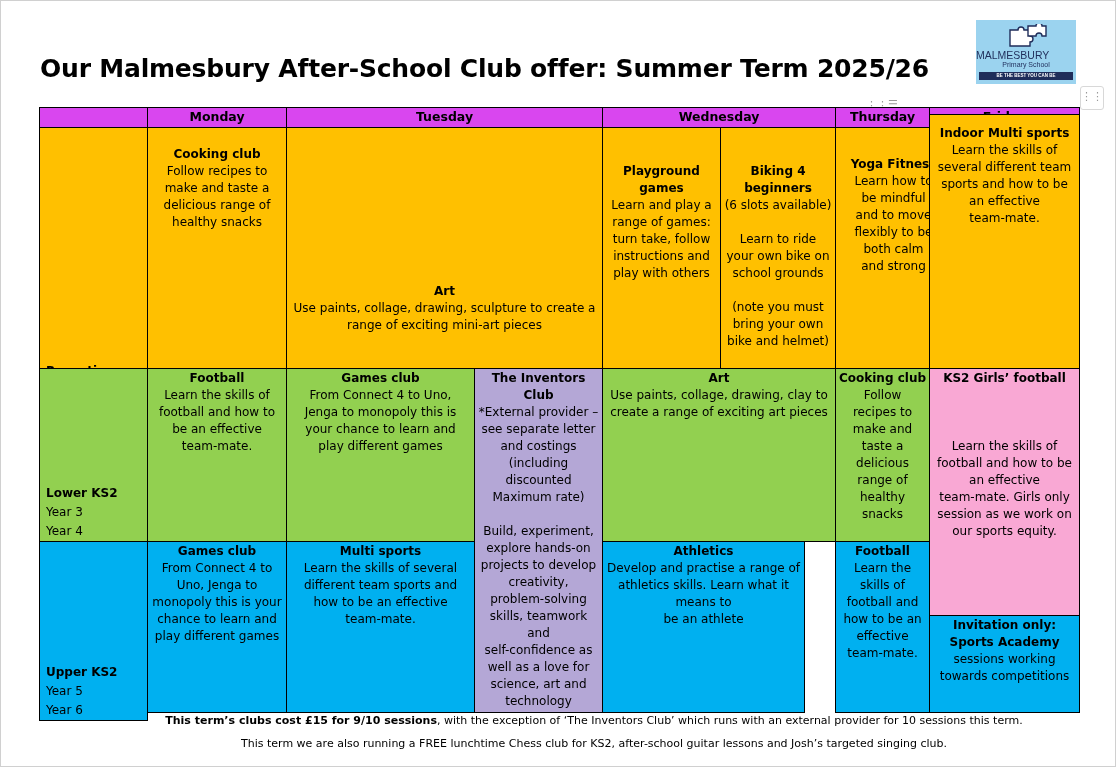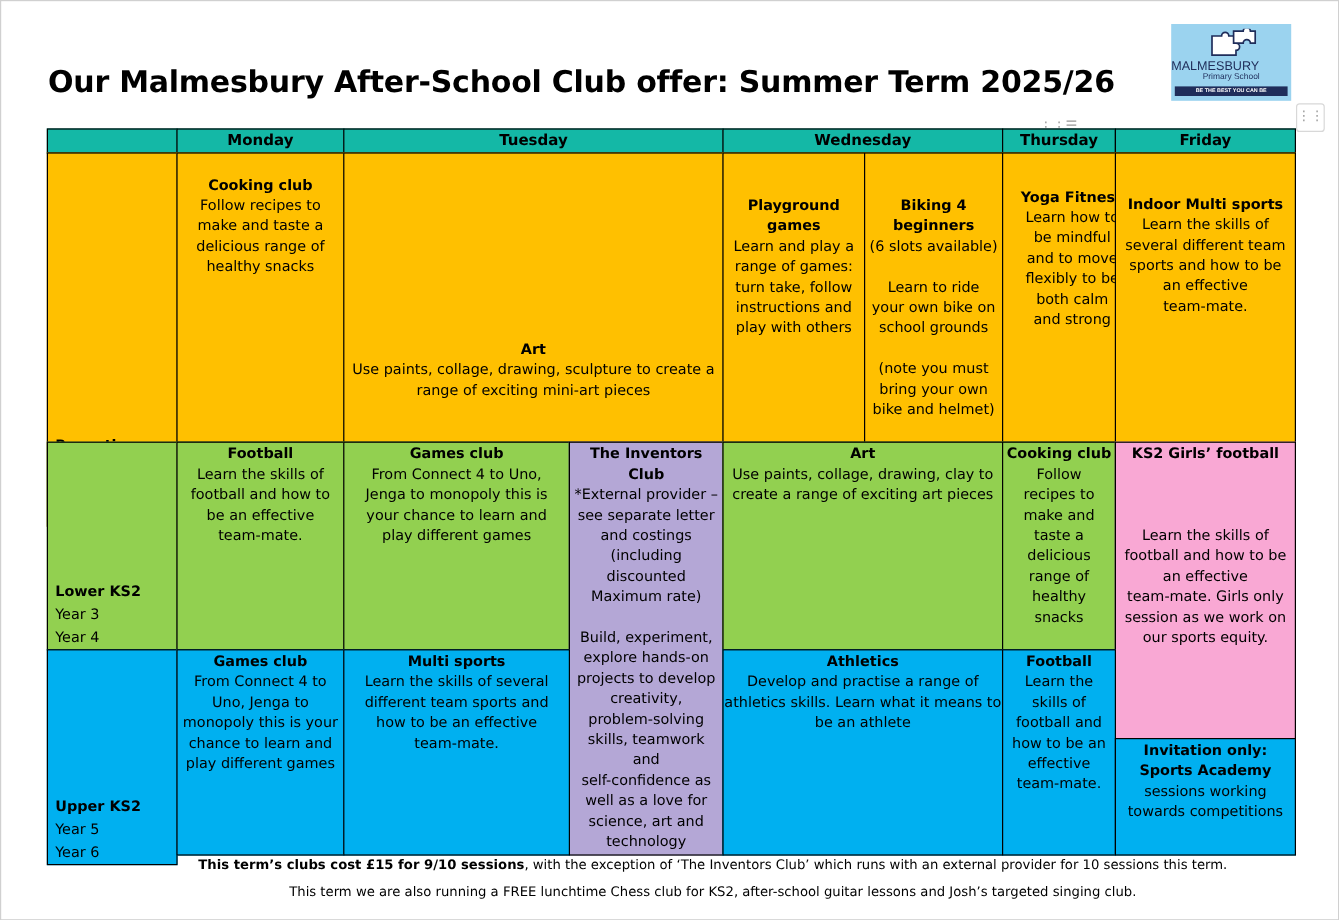--- a/index.html
+++ b/index.html
@@ -10,21 +10,21 @@
   .logo { position:absolute; left:976px; top:20px; width:100px; height:64px; background:#9bd3ef; }
   .logo .puzzle { position:absolute; left:30px; top:4px; width:42px; height:24px; }
   .logo .name { position:absolute; left:0; right:0; top:30px; text-align:left; font-size:10.5px; color:#1f2d5a; font-family:"Liberation Sans", sans-serif; line-height:11px; }
   .logo .sub { position:absolute; left:0; right:0; top:41px; text-align:center; font-size:7px; color:#1f2d5a; font-family:"Liberation Sans", sans-serif; }
   .logo .motto { position:absolute; left:3px; right:3px; top:52px; height:8px; background:#1f2d5a; color:#fff; text-align:center; font-size:4.5px; line-height:8px; font-family:"Liberation Sans", sans-serif; font-weight:bold; }
   .handle { position:absolute; color:#999; font-size:11px; line-height:12px; }
   .h-move { left:866px; top:100px; }
   .h-tbl { left:888px; top:99px; }
   .h-right { left:1080px; top:86px; width:22px; height:22px; border:1px solid #d8d8d8; border-radius:3px; background:#fff; text-align:center; line-height:20px; }
   .cell { position:absolute; box-sizing:border-box; border:1px solid #000; font-size:12px; line-height:17px; text-align:center; overflow:hidden; }
-  .hdr { background:#14b8a6; font-weight:bold; font-size:12.5px; line-height:17px; }
+  .hdr { background:#d946ef; font-weight:bold; font-size:12.5px; line-height:17px; }
   .y { background:#ffc000; }
   .g { background:#92d050; }
   .b { background:#00b0f0; }
   .p { background:#b4a7d6; }
   .pk { background:#f9a8d4; }
   .t { font-weight:bold; display:block; }
   .line { display:block; }
   .row-label { text-align:left; padding-left:6px; }
   .row-label .rl { position:absolute; left:6px; bottom:0; line-height:19px; }
   .footer { position:absolute; left:0; width:1116px; text-align:center; font-size:11px; white-space:nowrap;padding-left:36px; }
@@ -116,21 +116,21 @@
   </div>
 <div class="cell y" style="left:835px;top:127px;width:117px;height:242px;padding-top:28px;">
     <span class="t">Yoga Fitness</span>
     <span class="line">Learn how to</span>
     <span class="line">be mindful</span>
     <span class="line">and to move</span>
     <span class="line">flexibly to be</span>
     <span class="line">both calm</span>
     <span class="line">and strong</span>
   </div>
-<div class="cell y" style="left:929px;top:127px;width:151px;height:298px;padding-top:34px;">
+<div class="cell y" style="left:929px;top:114px;width:151px;height:298px;padding-top:10px;">
     <span class="t">Indoor Multi sports</span>
     <span class="line">Learn the skills of</span>
     <span class="line">several different team</span>
     <span class="line">sports and how to be</span>
     <span class="line">an effective</span>
     <span class="line">team-mate.</span>
   </div>
 
 <div class="cell g" style="left:147px;top:368px;width:140px;height:174px;padding-top:1px;">
     <span class="t">Football</span>
@@ -204,21 +204,21 @@
     <span class="line">chance to learn and</span>
     <span class="line">play different games</span>
   </div>
 <div class="cell b" style="left:286px;top:541px;width:189px;height:172px;padding-top:1px;">
     <span class="t">Multi sports</span>
     <span class="line">Learn the skills of several</span>
     <span class="line">different team sports and</span>
     <span class="line">how to be an effective</span>
     <span class="line">team-mate.</span>
   </div>
-<div class="cell b" style="left:602px;top:541px;width:234px;height:172px;padding-top:1px;">
+<div class="cell b" style="left:602px;top:541px;width:203px;height:172px;padding-top:1px;">
     <span class="t">Athletics</span>
     <span class="line">Develop and practise a range of</span>
     <span class="line">athletics skills. Learn what it means to</span>
     <span class="line">be an athlete</span>
   </div>
 <div class="cell b" style="left:835px;top:541px;width:95px;height:172px;padding-top:1px;">
     <span class="t">Football</span>
     <span class="line">Learn the</span>
     <span class="line">skills of</span>
     <span class="line">football and</span>

